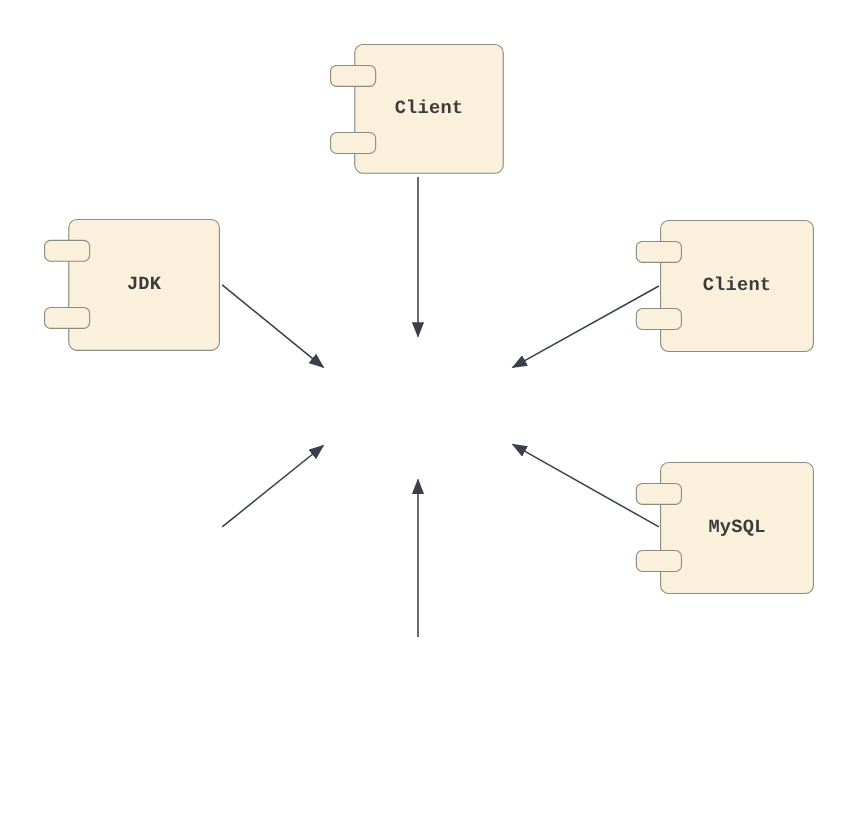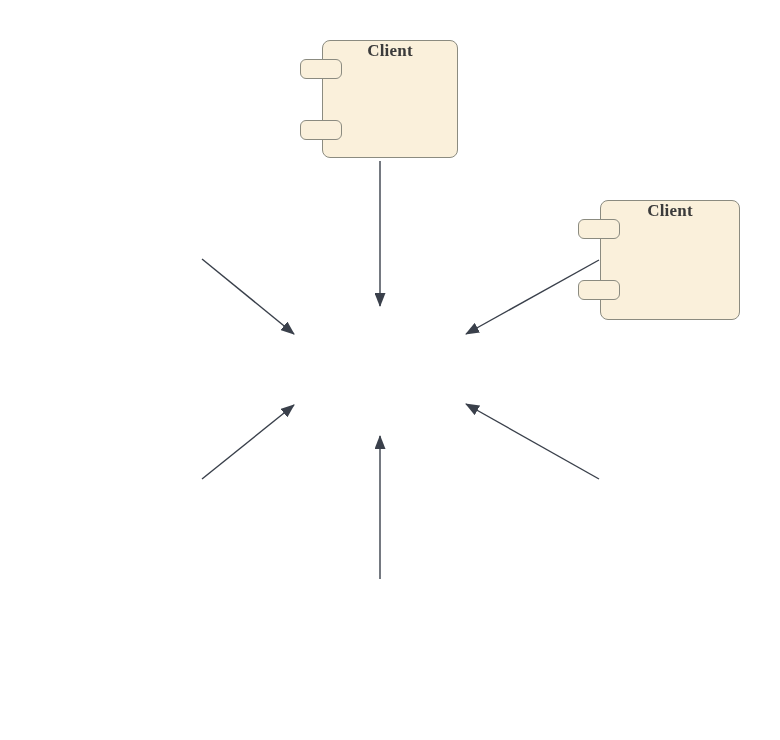--- a/index.html
+++ b/index.html
@@ -36,22 +36,23 @@
   }
   .arrowhead-fill { fill: var(--arrow); }
 
   .component {
     position: absolute;
     background: var(--node-fill);
     border: 1.6px solid var(--node-border);
     border-radius: 8px;
     z-index: 2;
     display: flex;
-    align-items: flex-start;
+    align-items: center;
     justify-content: center;
+    font-family: Liberation Mono, monospace;
   }
   .component .tab {
     position: absolute;
     left: -23px;
     width: 42px;
     height: 20px;
     background: var(--node-fill);
     border: 1.6px solid var(--node-border);
     border-radius: 6px;
   }
@@ -92,24 +93,34 @@
     <line class="edge" x1="599" y1="479" x2="466" y2="404" marker-end="url(#arrowhead)"></line>
     <line class="edge" x1="380" y1="579" x2="380" y2="436" marker-end="url(#arrowhead)"></line>
   </svg>
 
   <div class="component" id="node-client-top">
     <span class="tab t1"></span>
     <span class="tab t2"></span>
     <span class="label">Client</span>
   </div>
 
+  <div class="component" id="node-jdk">
+    <span class="tab t1"></span>
+    <span class="tab t2"></span>
+    <span class="label">JDK</span>
+  </div>
 
   <div class="component" id="node-client-right">
     <span class="tab t1"></span>
     <span class="tab t2"></span>
     <span class="label">Client</span>
   </div>
 
 
 
+  <div class="component" id="node-mysql">
+    <span class="tab t1"></span>
+    <span class="tab t2"></span>
+    <span class="label">MySQL</span>
+  </div>
 
 
 </div>
 
 </body></html>

